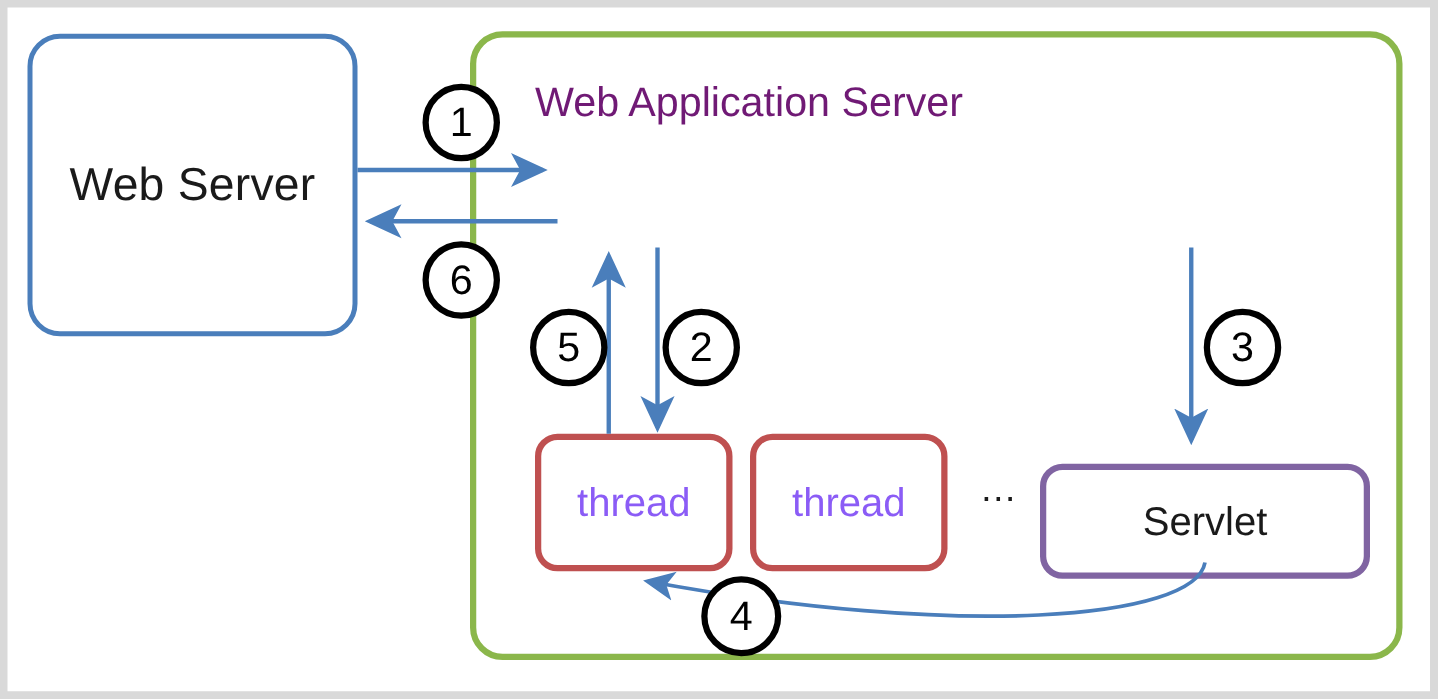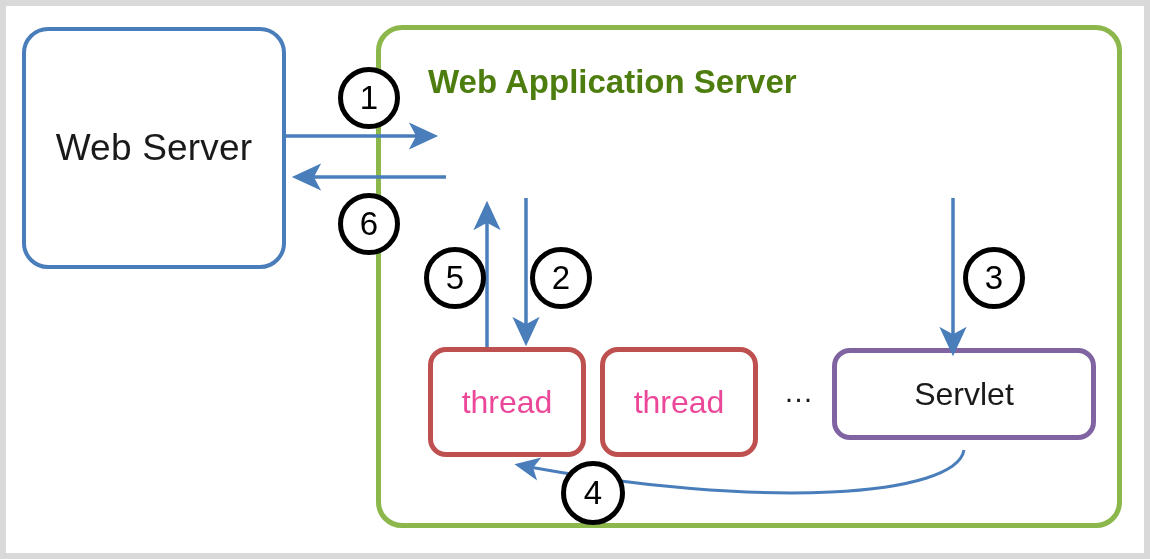--- a/index.html
+++ b/index.html
@@ -53,23 +53,22 @@
     box-sizing: border-box;
     border: 5px solid #8bb74b;
     border-radius: 26px;
     background: transparent;
   }
   #was-title {
     position: absolute;
     left: 422px;
     top: 57px;
     font-size: 33px;
-    color: #4d7c0f;
+    color: #701a75;
     white-space: nowrap;
-    font-weight: bold;
   }
   
   #container-box {
     left: 434px;
     top: 104px;
     width: 658px;
     height: 85px;
     border: 2px solid #9ab860;
     border-radius: 14px;
     background: linear-gradient(to bottom, #f0f9dc 0%, #e2f3c0 45%, #d6efae 100%);
@@ -84,37 +83,37 @@
     top: 341px;
     width: 158px;
     height: 110px;
     border: 5px solid #bf5050;
     border-radius: 18px;
   }
   #thread-box-1 { left: 422px; }
   #thread-box-2 { left: 594px; }
   .thread-label {
     font-size: 32px;
-    color: #ec4899;
+    color: #8b5cf6;
   }
   
   #ellipsis {
     position: absolute;
     left: 768px;
     top: 369px;
     width: 50px;
     text-align: center;
     font-size: 30px;
     color: #1a1a1a;
     letter-spacing: 1px;
   }
   
   #servlet-box {
     left: 826px;
-    top: 342px;
+    top: 365px;
     width: 264px;
     height: 92px;
     border: 5px solid #8064a2;
     border-radius: 18px;
   }
   #servlet-label {
     font-size: 32px;
     color: #1a1a1a;
   }
   

